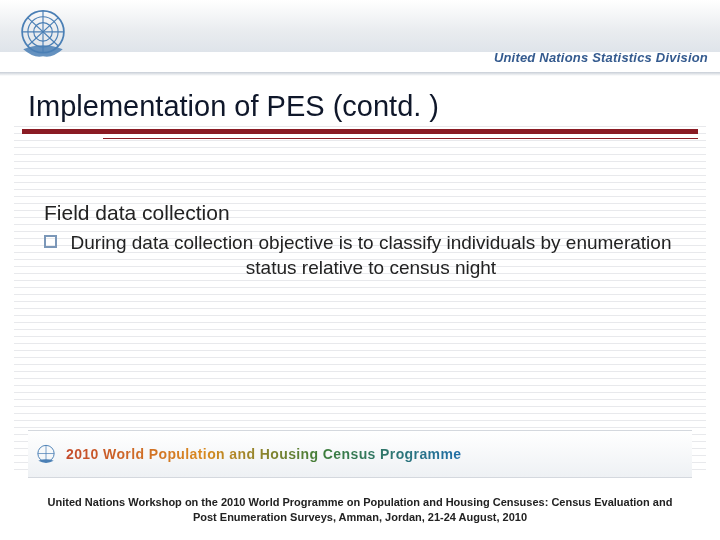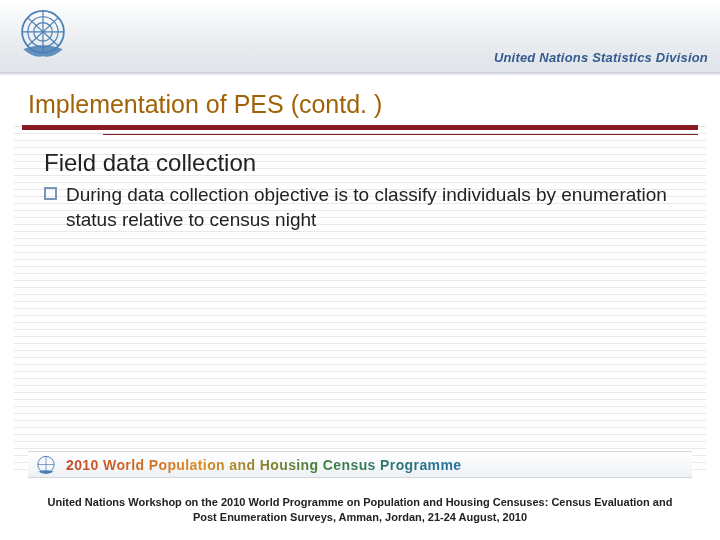--- a/index.html
+++ b/index.html
@@ -2,47 +2,47 @@
 <html><head>
 <meta charset="utf-8">
 <style>
   * { box-sizing: border-box; margin: 0; padding: 0; }
   html, body { width: 720px; height: 540px; font-family: Verdana, Geneva, sans-serif; background: #fff; overflow: hidden; }
 
   .slide { position: relative; width: 720px; height: 540px; }
 
   
   .header {
-    position: relative; height: 73px;
+    position: relative; height: 52px;
     background: linear-gradient(to bottom, #fff 0%, #e9ecef 60%, #dfe4ea 100%);
   }
   .fade-line { position: absolute; left: 0; top: 72px; width: 720px; height: 4px;
     background: linear-gradient(to bottom, #c7cdd6 0%, rgba(255,255,255,0) 100%); }
   .un-emblem { position: absolute; left: 14px; top: 4px; width: 58px; height: 58px; }
   .division-label { position: absolute; right: 12px; top: 50px; font-style: italic; font-weight: bold; color: #355b8f; font-size: 13px; letter-spacing: .2px; }
 
   
   .body-area { position: absolute; left: 0; top: 80px; width: 720px; height: 380px; }
   .lined-bg { position: absolute; left: 14px; top: 46px; width: 692px; height: 350px;
     background-image: repeating-linear-gradient(to bottom, #e8e9ec 0, #e8e9ec 1px, transparent 1px, transparent 7px);
     z-index: 0; }
 
-  .slide-title { position: relative; z-index: 2; padding: 10px 28px 6px 28px; font-size: 25px; color: #a16207; }
+  .slide-title { position: relative; z-index: 2; padding: 10px 28px 6px 28px; font-size: 29px; color: #0f172a; }
   .title-rules { margin: 0 22px 6px 22px; position: relative; z-index: 2; }
   .title-rules .thick { height: 5px; background: #8a1b24; }
   .title-rules .thin { height: 1px; background: #8a1b24; margin-top: 4px; width: 88%; margin-left: auto; }
 
   .content { position: relative; z-index: 2; padding: 8px 44px 0 44px; color: #222; }
-  .section-head { font-size: 24px; margin-bottom: 6px; }
-  .bullets { list-style: none; }
+  .section-head { font-size: 21px; margin-bottom: 6px; margin-top: 48px; }
+  .bullets { list-style: none; text-align: center; }
   .bullets li { position: relative; padding-left: 22px; font-size: 19px; line-height: 1.3; margin-bottom: 8px; }
   .bullets li .sq { position: absolute; left: 0; top: 4px; width: 13px; height: 13px; border: 2px solid #7b97b8; }
 
   
-  .footer-banner { position: absolute; left: 28px; bottom: 62px; width: 664px; height: 27px;
+  .footer-banner { position: absolute; left: 28px; bottom: 62px; width: 664px; height: 48px;
     background: linear-gradient(to bottom, #fff, #eef1f4); border-top: 1px solid #d4d8de; border-bottom: 1px solid #d4d8de; display:flex; align-items:center;margin-top:24px; }
   .mini-logo { width: 24px; height: 24px; margin: 0 8px 0 6px; }
   .banner-text { font-weight: bold; letter-spacing: .4px; font-size: 14px;
     background: linear-gradient(90deg, #c44a2b 0%, #d98a1f 35%, #3c7d3a 65%, #1f6ea8 100%);
     -webkit-background-clip: text; background-clip: text; color: transparent; }
 
   .footnote { position: absolute; left: 40px; right: 40px; bottom: 16px; text-align: center; font-size: 11px; font-weight: bold; line-height: 1.3; color: #222; }
 </style>
 </head>
 <body>

